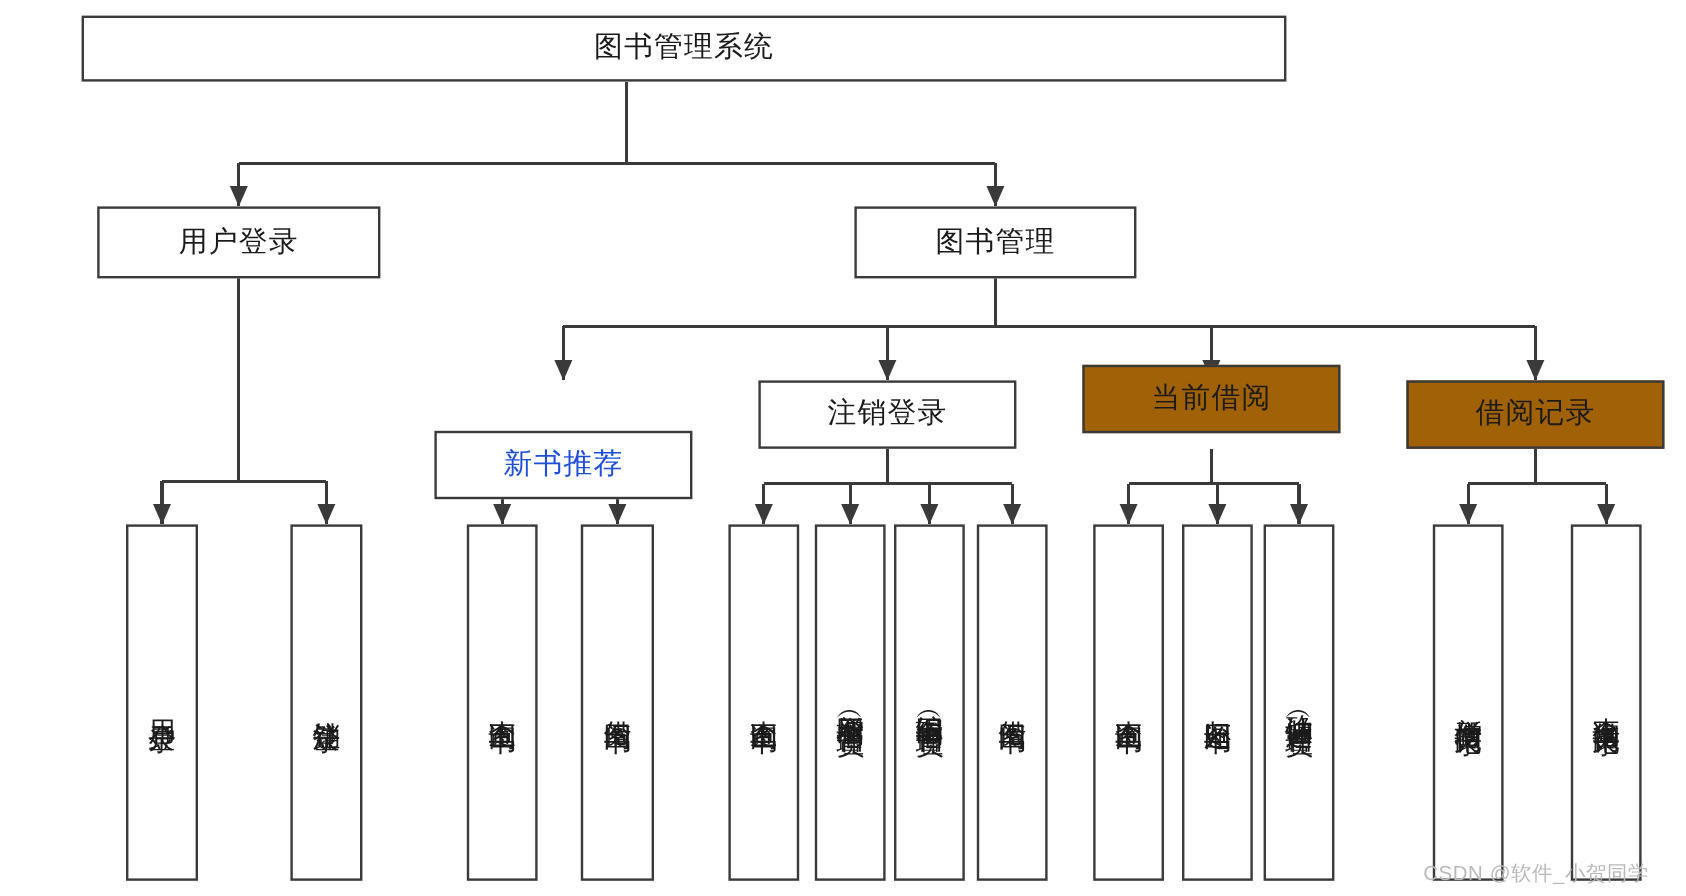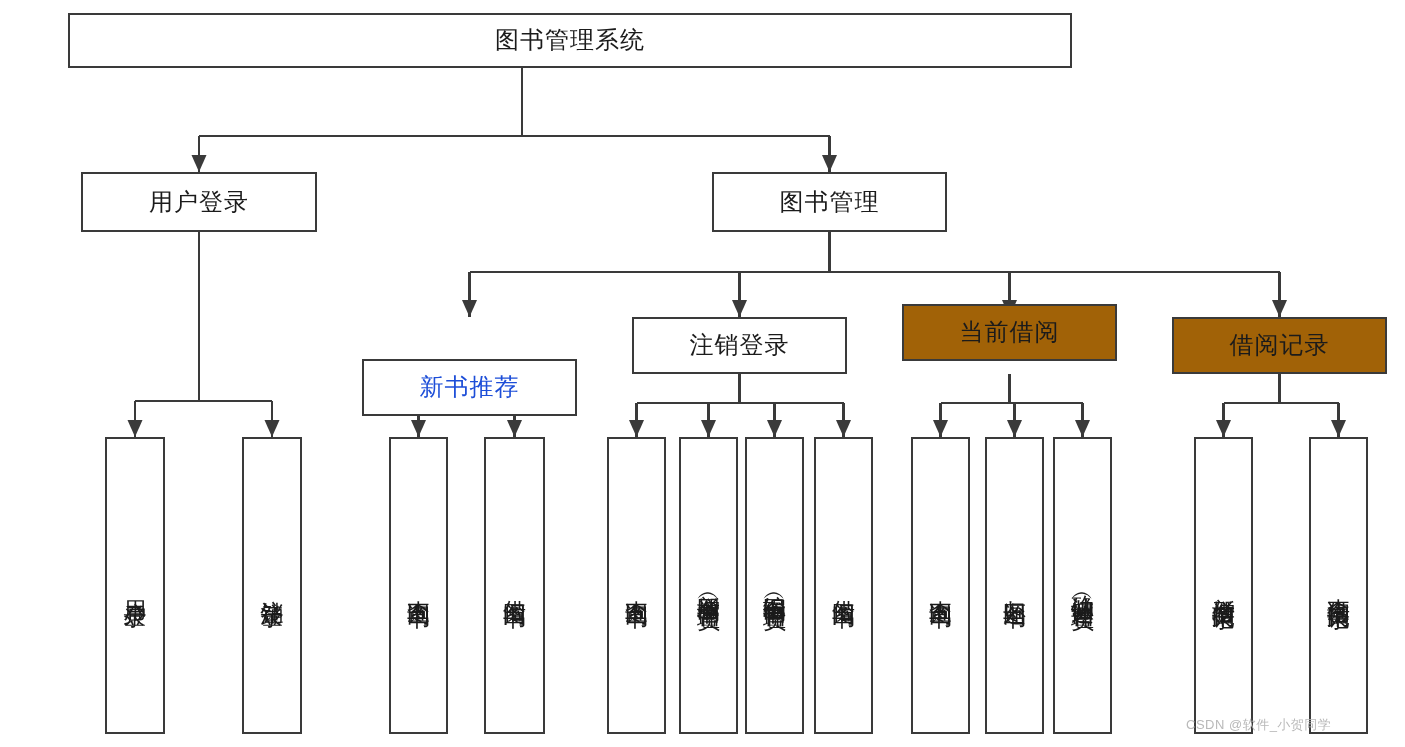--- a/index.html
+++ b/index.html
@@ -49,21 +49,21 @@
     padding: 6px 0;
     text-align: center;
   }
   .node.vert .nodelabel {
     writing-mode: vertical-rl;
     text-orientation: upright;
     white-space: nowrap;
   }
   .watermark {
     position: absolute;
-    font-size: 13px;
+    font-size: 17px;
     color: #b9b9b9;
     white-space: nowrap;
     letter-spacing: 0.5px;
   }
 </style>
 </head>
 <body>
 
 <div id="canvas" style="background: rgb(255, 255, 255);">
   <svg id="wires" viewBox="0 0 1405 747">

